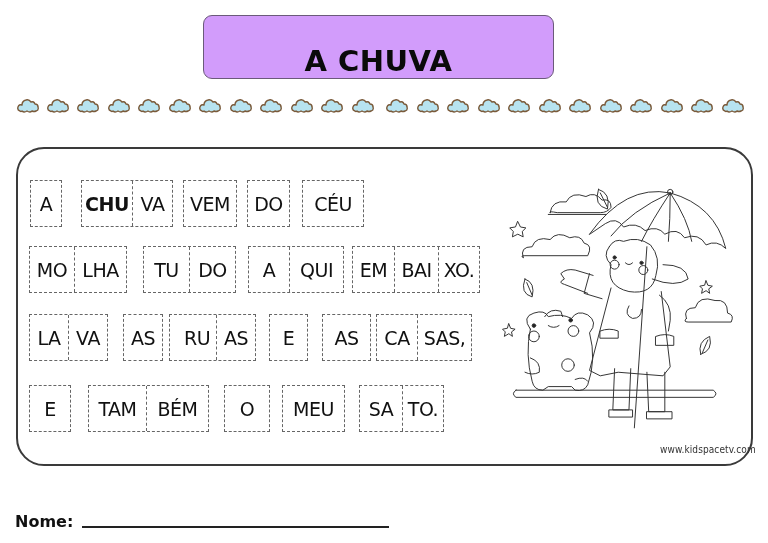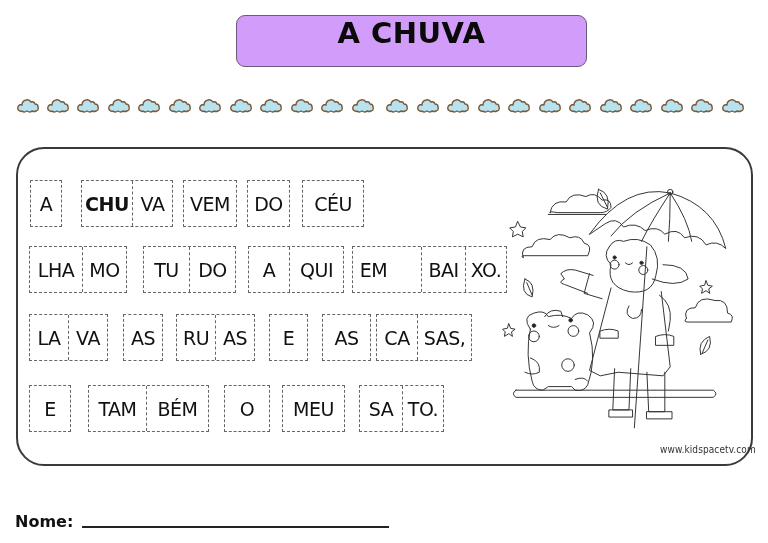--- a/index.html
+++ b/index.html
@@ -1,22 +1,22 @@
 <!DOCTYPE html>
 <html><head>
 <meta charset="utf-8">
 <style>
   * { box-sizing: border-box; margin: 0; padding: 0; }
   html, body { width: 768px; height: 543px; background: #ffffff; overflow: hidden; }
   body { position: relative; font-family: "DejaVu Sans", sans-serif; color: #111; }
 
   .title-box {
-    position: absolute; left: 203px; top: 15px; width: 351px; height: 52px;
+    position: absolute; left: 203px; top: 15px; width: 351px; height: 64px;
     background: #d29cfb; border: 1.5px solid #6b5a7a; border-radius: 9px;
-    display: flex; align-items: flex-start; justify-content: center; margin-left: 33px;
+    display: flex; align-items: flex-end; justify-content: center;
   }
   .title-text {
     font-family: "DejaVu Sans", sans-serif; font-weight: bold; font-size: 29px;
     letter-spacing: 0.5px; color: #0a0a0a;
   }
 
   .cloud-row {
     position: absolute; left: 17px; top: 96px; width: 740px; height: 20px;
   }
   .cloud { position: absolute; top: 0; width: 22px; height: 18px; }
@@ -148,46 +148,46 @@
       </div>
       <div class="word" style="left: 217px;">
         <div class="syl" style="width: 41px;">DO</div>
       </div>
       <div class="word" style="left: 272px;">
         <div class="syl" style="width: 60px;">CÉU</div>
       </div>
     </div>
     <div class="row" style="top: 246px;">
       <div class="word" style="left: -1px;">
+        <div class="syl" style="width: 44px;">MO</div>
         <div class="syl" style="width: 52px;">LHA</div>
-        <div class="syl" style="width: 44px;">MO</div>
       </div>
       <div class="word" style="left: 113px; justify-content: flex-end;">
         <div class="syl" style="width: 45px;">TU</div>
         <div class="syl" style="width: 46px;">DO</div>
       </div>
       <div class="word" style="left: 218px;">
         <div class="syl" style="width: 40px;">A</div>
         <div class="syl" style="width: 54px;">QUI</div>
       </div>
       <div class="word" style="left: 322px;">
         <div class="syl" style="width: 41px;">EM</div>
-        <div class="syl" style="width: 44px; margin-left: 27px;">BAI</div>
+        <div class="syl" style="width: 44px;">BAI</div>
         <div class="syl" style="width: 41px;">XO.</div>
       </div>
     </div>
     <div class="row" style="top: 314px;">
       <div class="word" style="left: -1px;">
         <div class="syl" style="width: 38px;">LA</div>
         <div class="syl" style="width: 39px;">VA</div>
       </div>
       <div class="word" style="left: 93px;">
         <div class="syl" style="width: 38px;">AS</div>
       </div>
-      <div class="word" style="left: 146px;">
+      <div class="word" style="left: 139px; padding-left: 8px;">
         <div class="syl" style="width: 38px;">RU</div>
         <div class="syl" style="width: 39px;">AS</div>
       </div>
       <div class="word" style="left: 239px;">
         <div class="syl" style="width: 37px;">E</div>
       </div>
       <div class="word" style="left: 292px;">
         <div class="syl" style="width: 47px;">AS</div>
       </div>
       <div class="word" style="left: 346px;">

